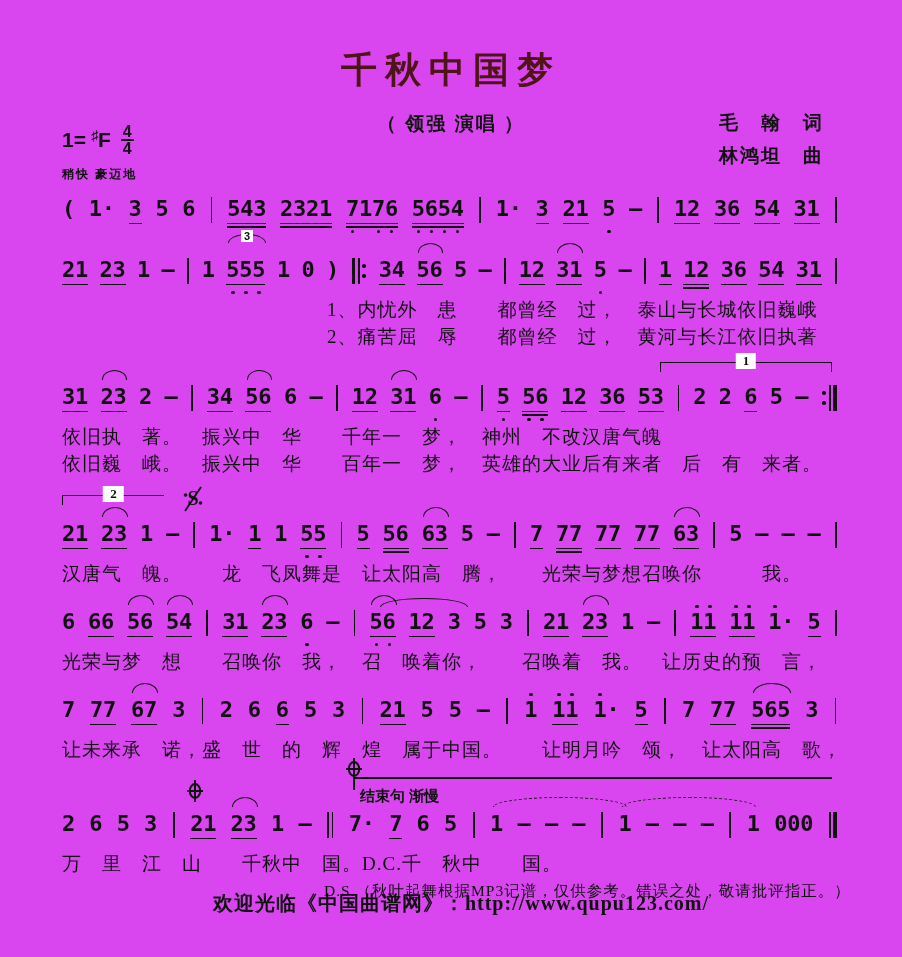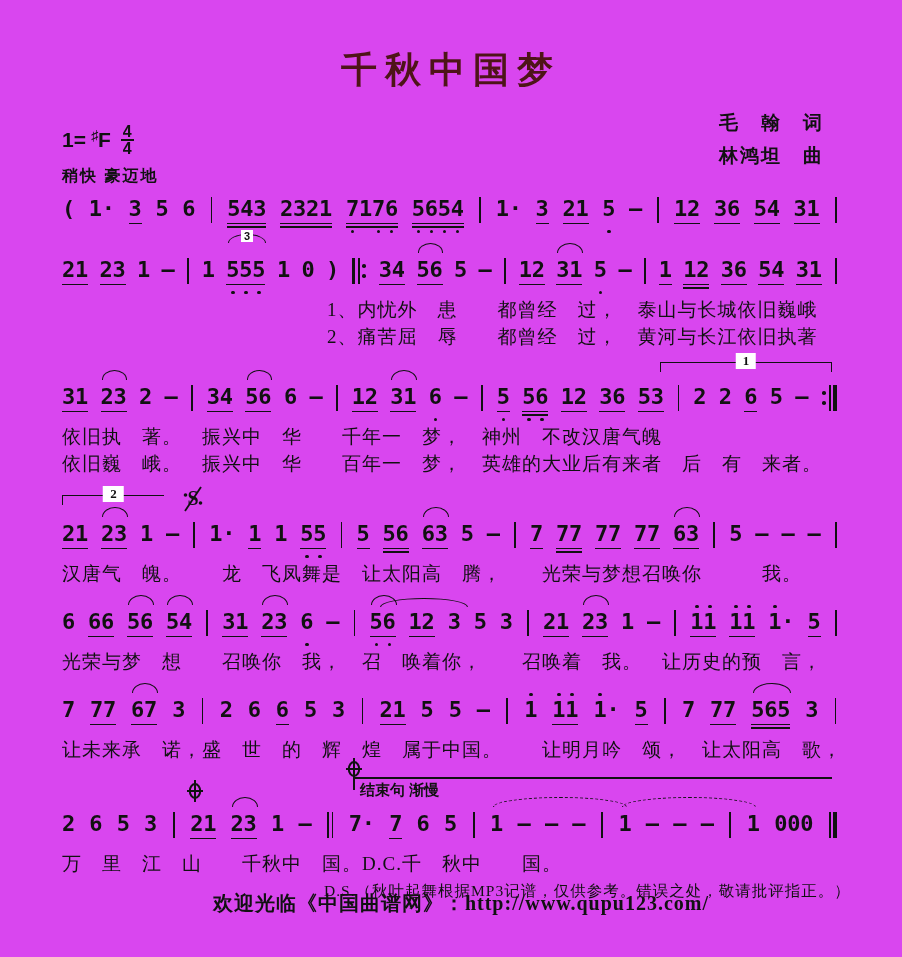--- a/index.html
+++ b/index.html
@@ -11,21 +11,21 @@
          letter-spacing:8px;font-family:"Liberation Serif",serif;}
   .subtitle{text-align:center;font-size:19px;font-weight:bold;margin-top:16px;letter-spacing:2px;}
   .credits{position:absolute;right:78px;top:106px;font-size:19px;font-weight:bold;
            line-height:33px;font-family:"Liberation Serif",serif;letter-spacing:2px;}
   .keyline{position:absolute;left:62px;top:124px;display:flex;align-items:center;
            font-size:21px;font-weight:bold;}
   .keyline .acc{font-size:14px;position:relative;top:-5px;margin-left:5px;}
   .frac{display:inline-flex;flex-direction:column;align-items:center;margin-left:10px;
         font-size:16px;line-height:15px;font-weight:bold;}
   .frac .ftop{border-bottom:2px solid #111;padding:0 2px;}
-  .tempo{position:absolute;left:62px;top:166px;font-size:16px;font-weight:bold;letter-spacing:2px;}
+  .tempo{position:absolute;left:62px;top:166px;font-size:12px;font-weight:bold;letter-spacing:2px;}
 
   
   .score{position:absolute;left:62px;right:64px;top:190px;}
   .line{position:relative;}
   .music{display:flex;justify-content:space-between;align-items:flex-start;position:relative;}
 
   .tok{display:flex;flex-direction:column;align-items:center;position:relative;}
   .dr{display:flex;height:7px;align-items:center;}
   .cell{width:13px;display:flex;justify-content:center;}
   .dot{width:3.4px;height:3.4px;border-radius:50%;background:#111;display:block;}
@@ -52,35 +52,36 @@
   .lyrics{font-size:19px;font-weight:normal;line-height:27px;white-space:pre;
           font-family:"Liberation Serif",serif;letter-spacing:1px;}
   .lyrics.small{font-size:15.5px;}
 
   
   .volta{position:absolute;border-top:1.9px solid #111;border-left:1.9px solid #111;height:9px;}
   .volta.closed{border-right:1.9px solid #111;}
   .vlabel{position:absolute;top:-10px;left:50%;transform:translateX(-50%);background:#fff;
           padding:0 7px;font-size:13px;font-weight:bold;font-family:"Liberation Serif",serif;}
   .endbracket{position:absolute;border-top:2.2px solid #111;border-left:2.2px solid #111;height:11px;}
-  .eblabel{position:absolute;top:2px;left:5px;font-size:15px;font-weight:bold;white-space:nowrap;}
+  .eblabel{position:absolute;top:8px;left:5px;font-size:15px;font-weight:bold;white-space:nowrap;}
   .segno,.coda{position:absolute;}
   .markarc{position:absolute;border:1.6px solid #111;border-bottom:none;height:8px;
            border-radius:50% 50% 0 0/100% 100% 0 0;}
 
   
   .footer{position:absolute;left:0;right:0;bottom:40px;text-align:center;}
   .site{font-size:20px;font-weight:bold;letter-spacing:1px;font-family:"Liberation Serif",serif;margin-left:20px;}
 </style>
 </head>
 <body>
 
 <div class="page">
   <div>
     <h1 class="title" style="color: rgb(78, 20, 24);">千秋中国梦</h1>
+    <div class="subtitle">（ 领强 演唱 ）</div>
     <div class="credits">
       <div>毛　翰　词</div>
       <div>林鸿坦　曲</div>
     </div>
     <div class="keyline">
       <span>1=</span>
       <span class="acc">♯</span>
       <span>F</span>
       <span class="frac">
         <span class="ftop">4</span>

